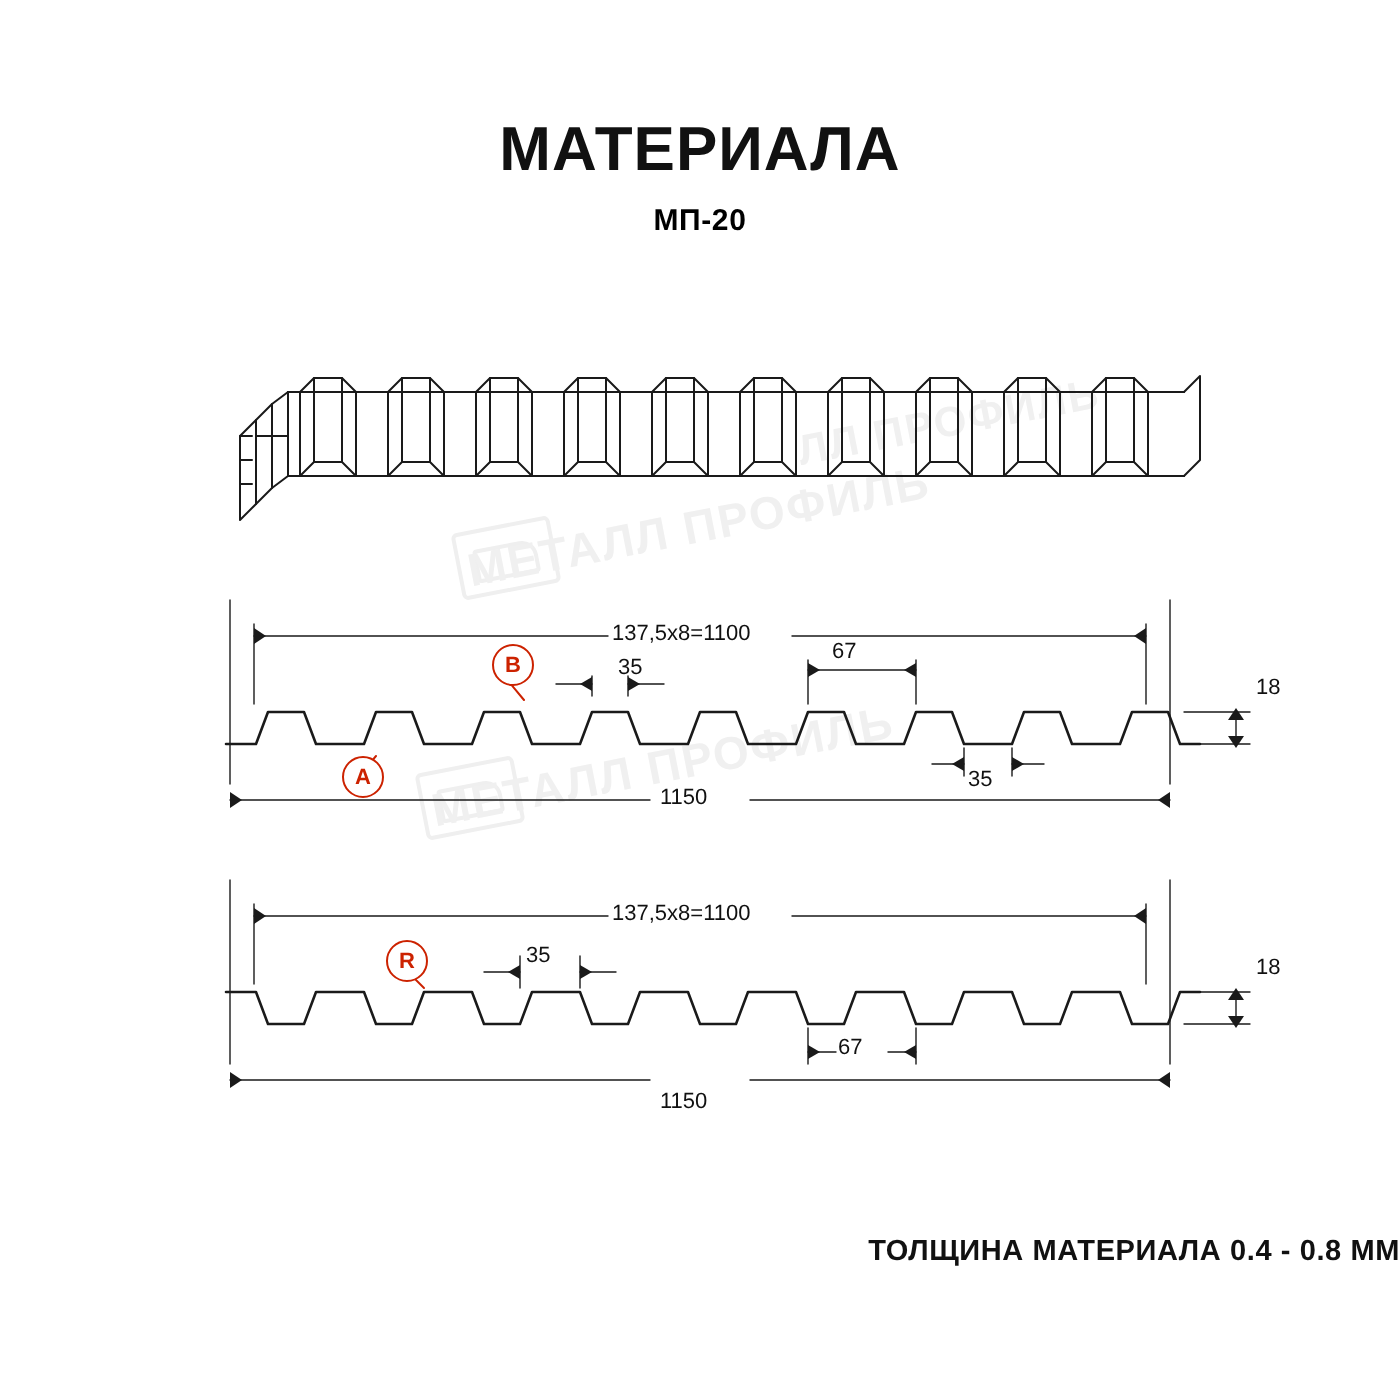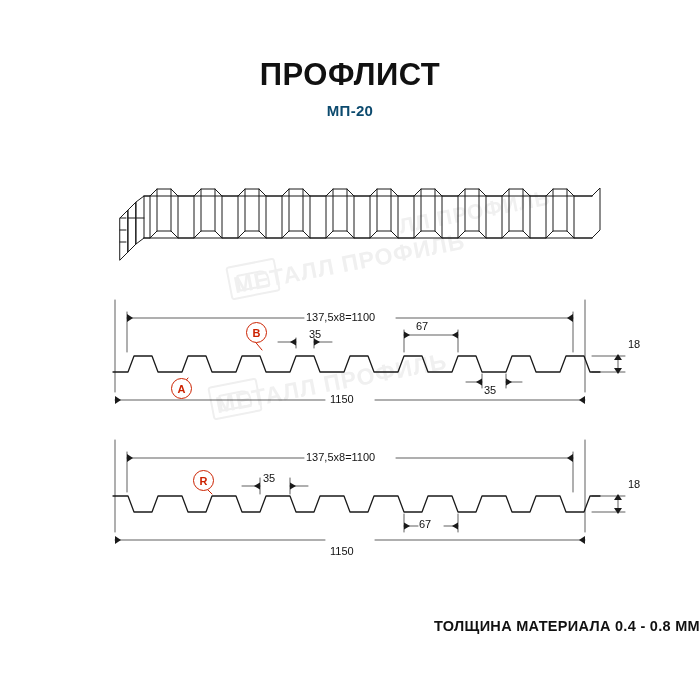--- a/index.html
+++ b/index.html
@@ -31,21 +31,21 @@
     font-size: 31px;
     font-weight: bold;
     letter-spacing: 0.5px;
     color: #111;
     line-height: 1.1;
   }
   .title-sub {
     margin-top: 10px;
     font-size: 15px;
     font-weight: bold;
-    color: #0c4a6e;
+    color: #000000;
     letter-spacing: 0.3px;
   }
   .footer-note {
     position: absolute;
     left: 0;
     top: 618px;
     width: 700px;
     text-align: right;
     font-size: 14.5px;
     font-weight: bold;
@@ -113,21 +113,21 @@
 
 <div class="page">
 
   <div class="wm wm-logo" style="left:228px; top:262px; transform:rotate(-11deg);"></div>
   <div class="wm wm-text wm1">МЕТАЛЛ ПРОФИЛЬ</div>
   <div class="wm wm-logo" style="left:210px; top:382px; transform:rotate(-11deg);"></div>
   <div class="wm wm-text wm2">МЕТАЛЛ ПРОФИЛЬ</div>
   <div class="wm wm-text wm3">ЛЛ ПРОФИЛЬ</div>
 
   <div class="title-block">
-    <div class="title-main">ПРОФЛИСТ</div>
+    <div class="title-main">МАТЕРИАЛА</div>
     <div class="title-sub">МП-20</div>
   </div>
 
   <svg class="svg-layer" width="700" height="700" viewBox="0 0 700 700">
     <g fill="none" stroke="#1a1a1a" stroke-width="1" stroke-linejoin="round" stroke-linecap="round">
 
       <g>
 
         <path d="M120,218 L128,210 L128,252 L120,260 Z"></path>
         <path d="M128,210 L136,202 L136,244 L128,252 Z"></path>

